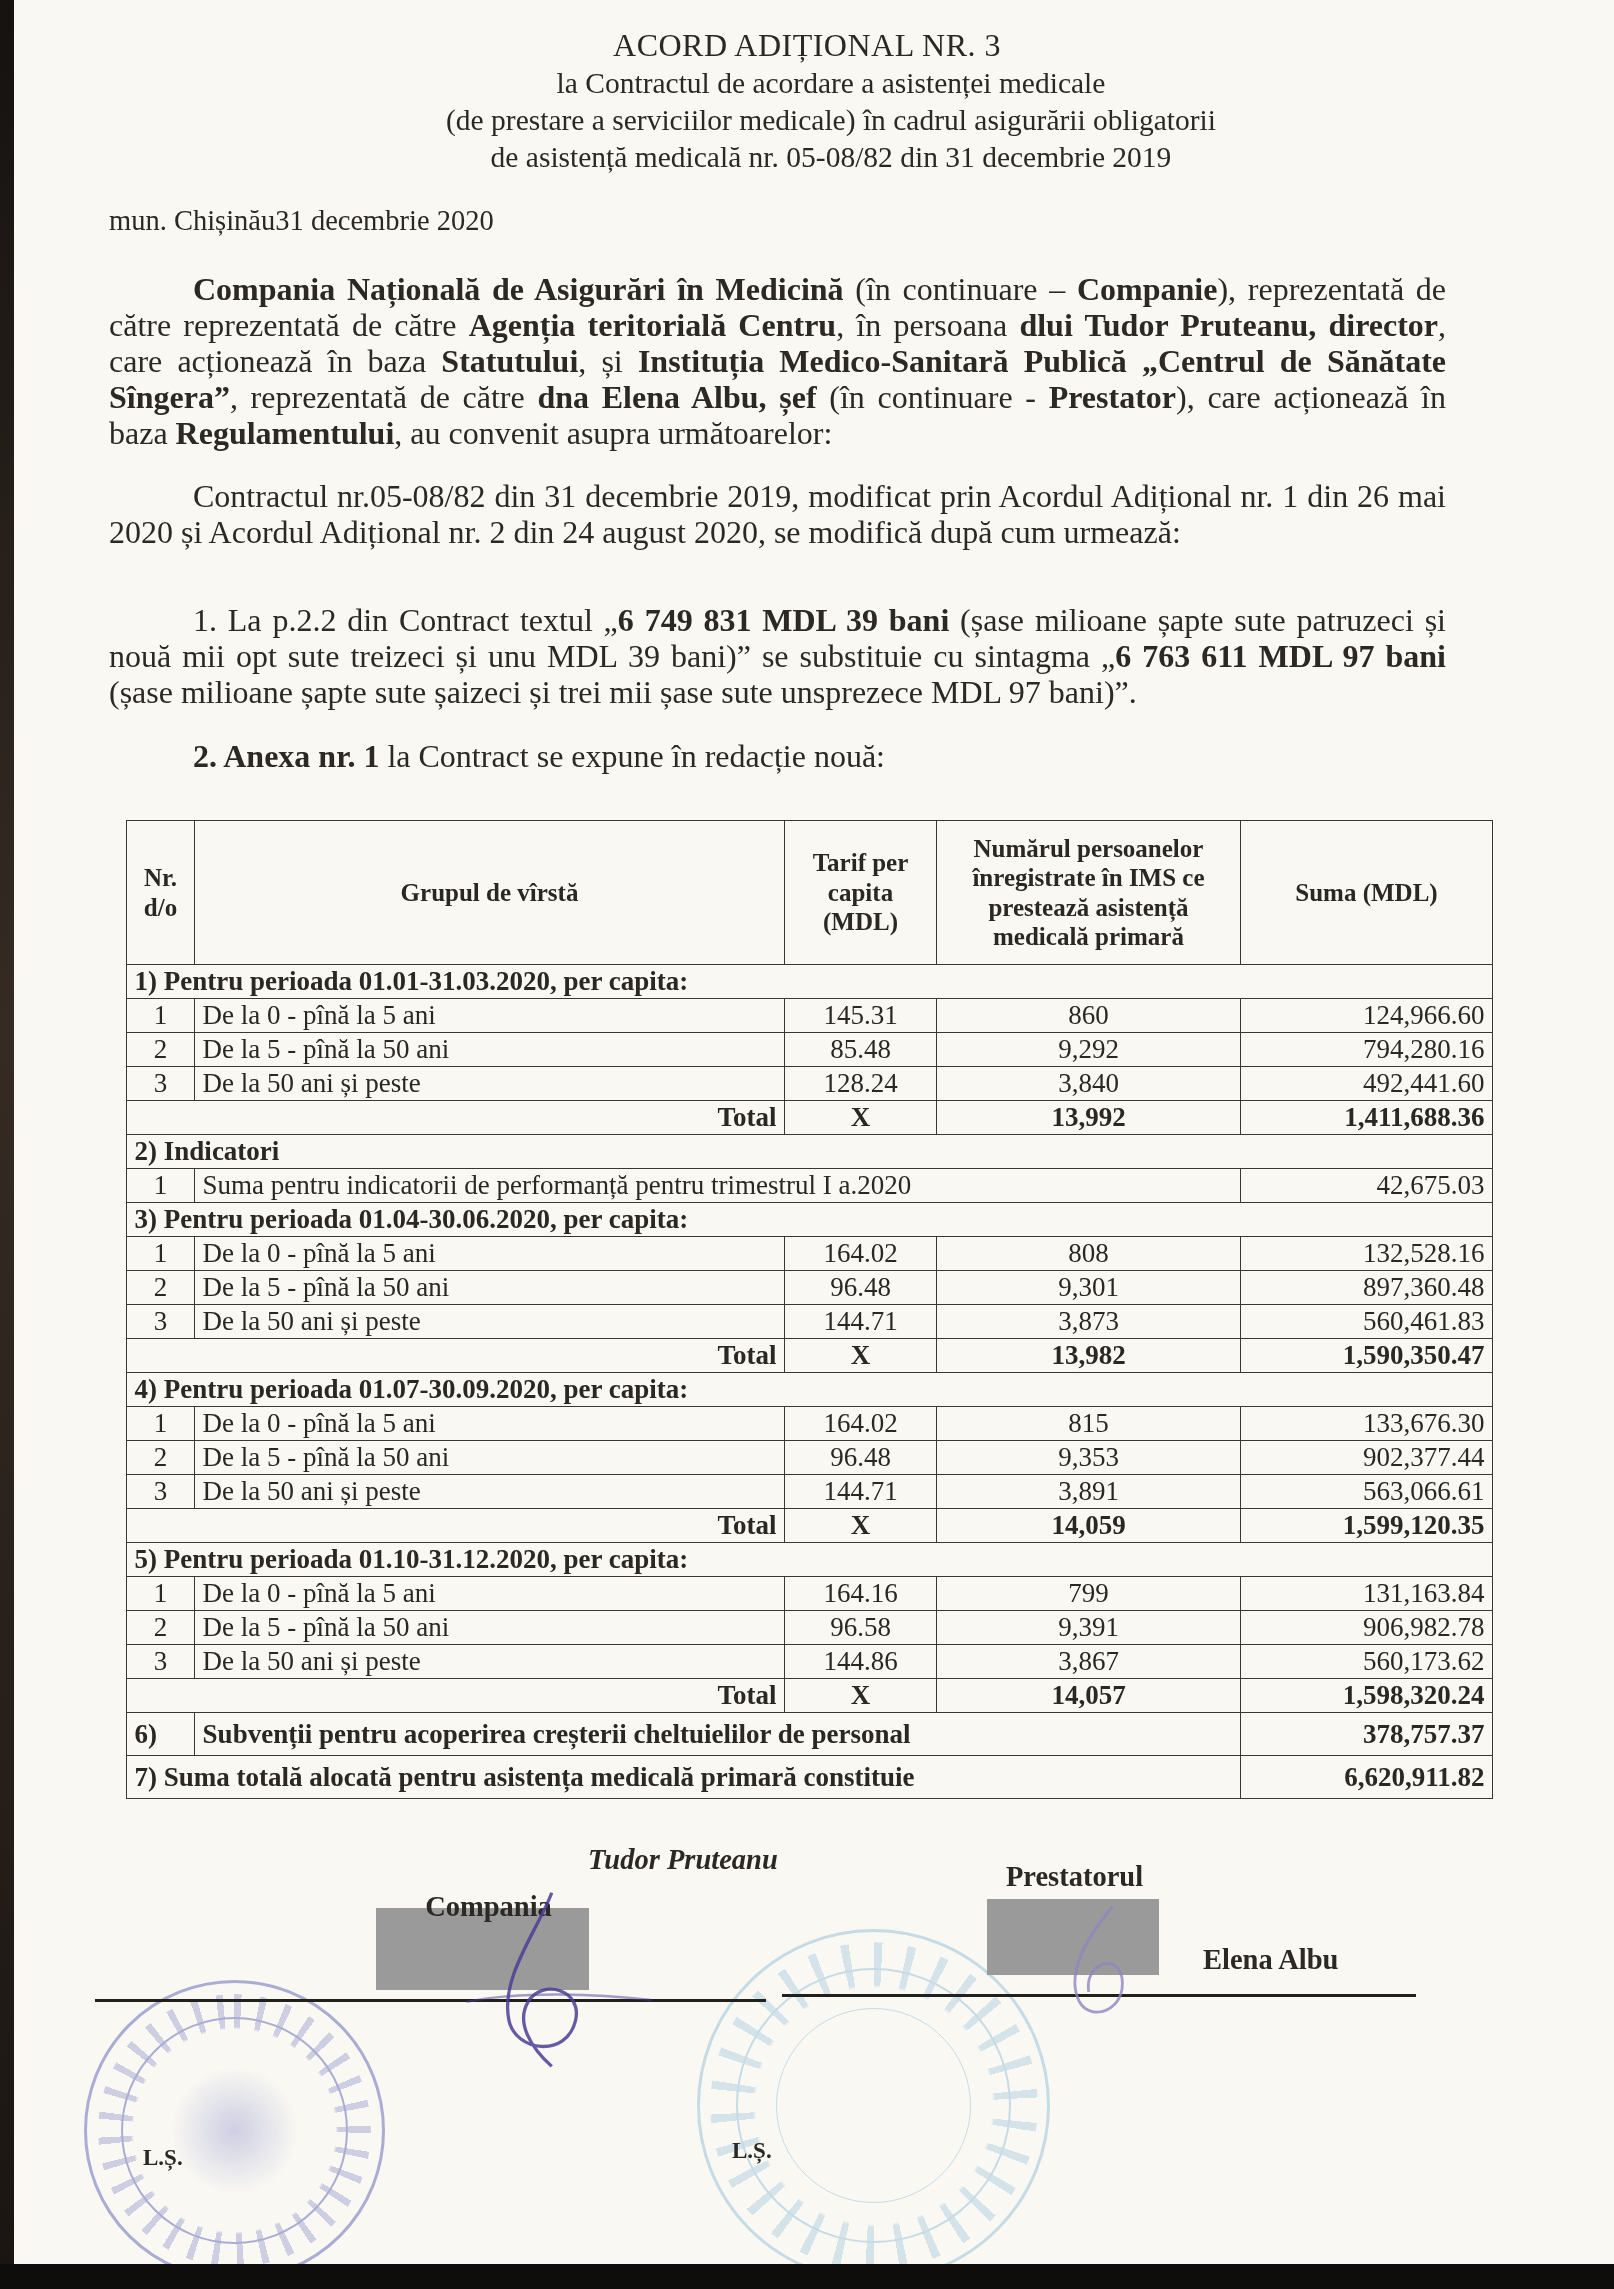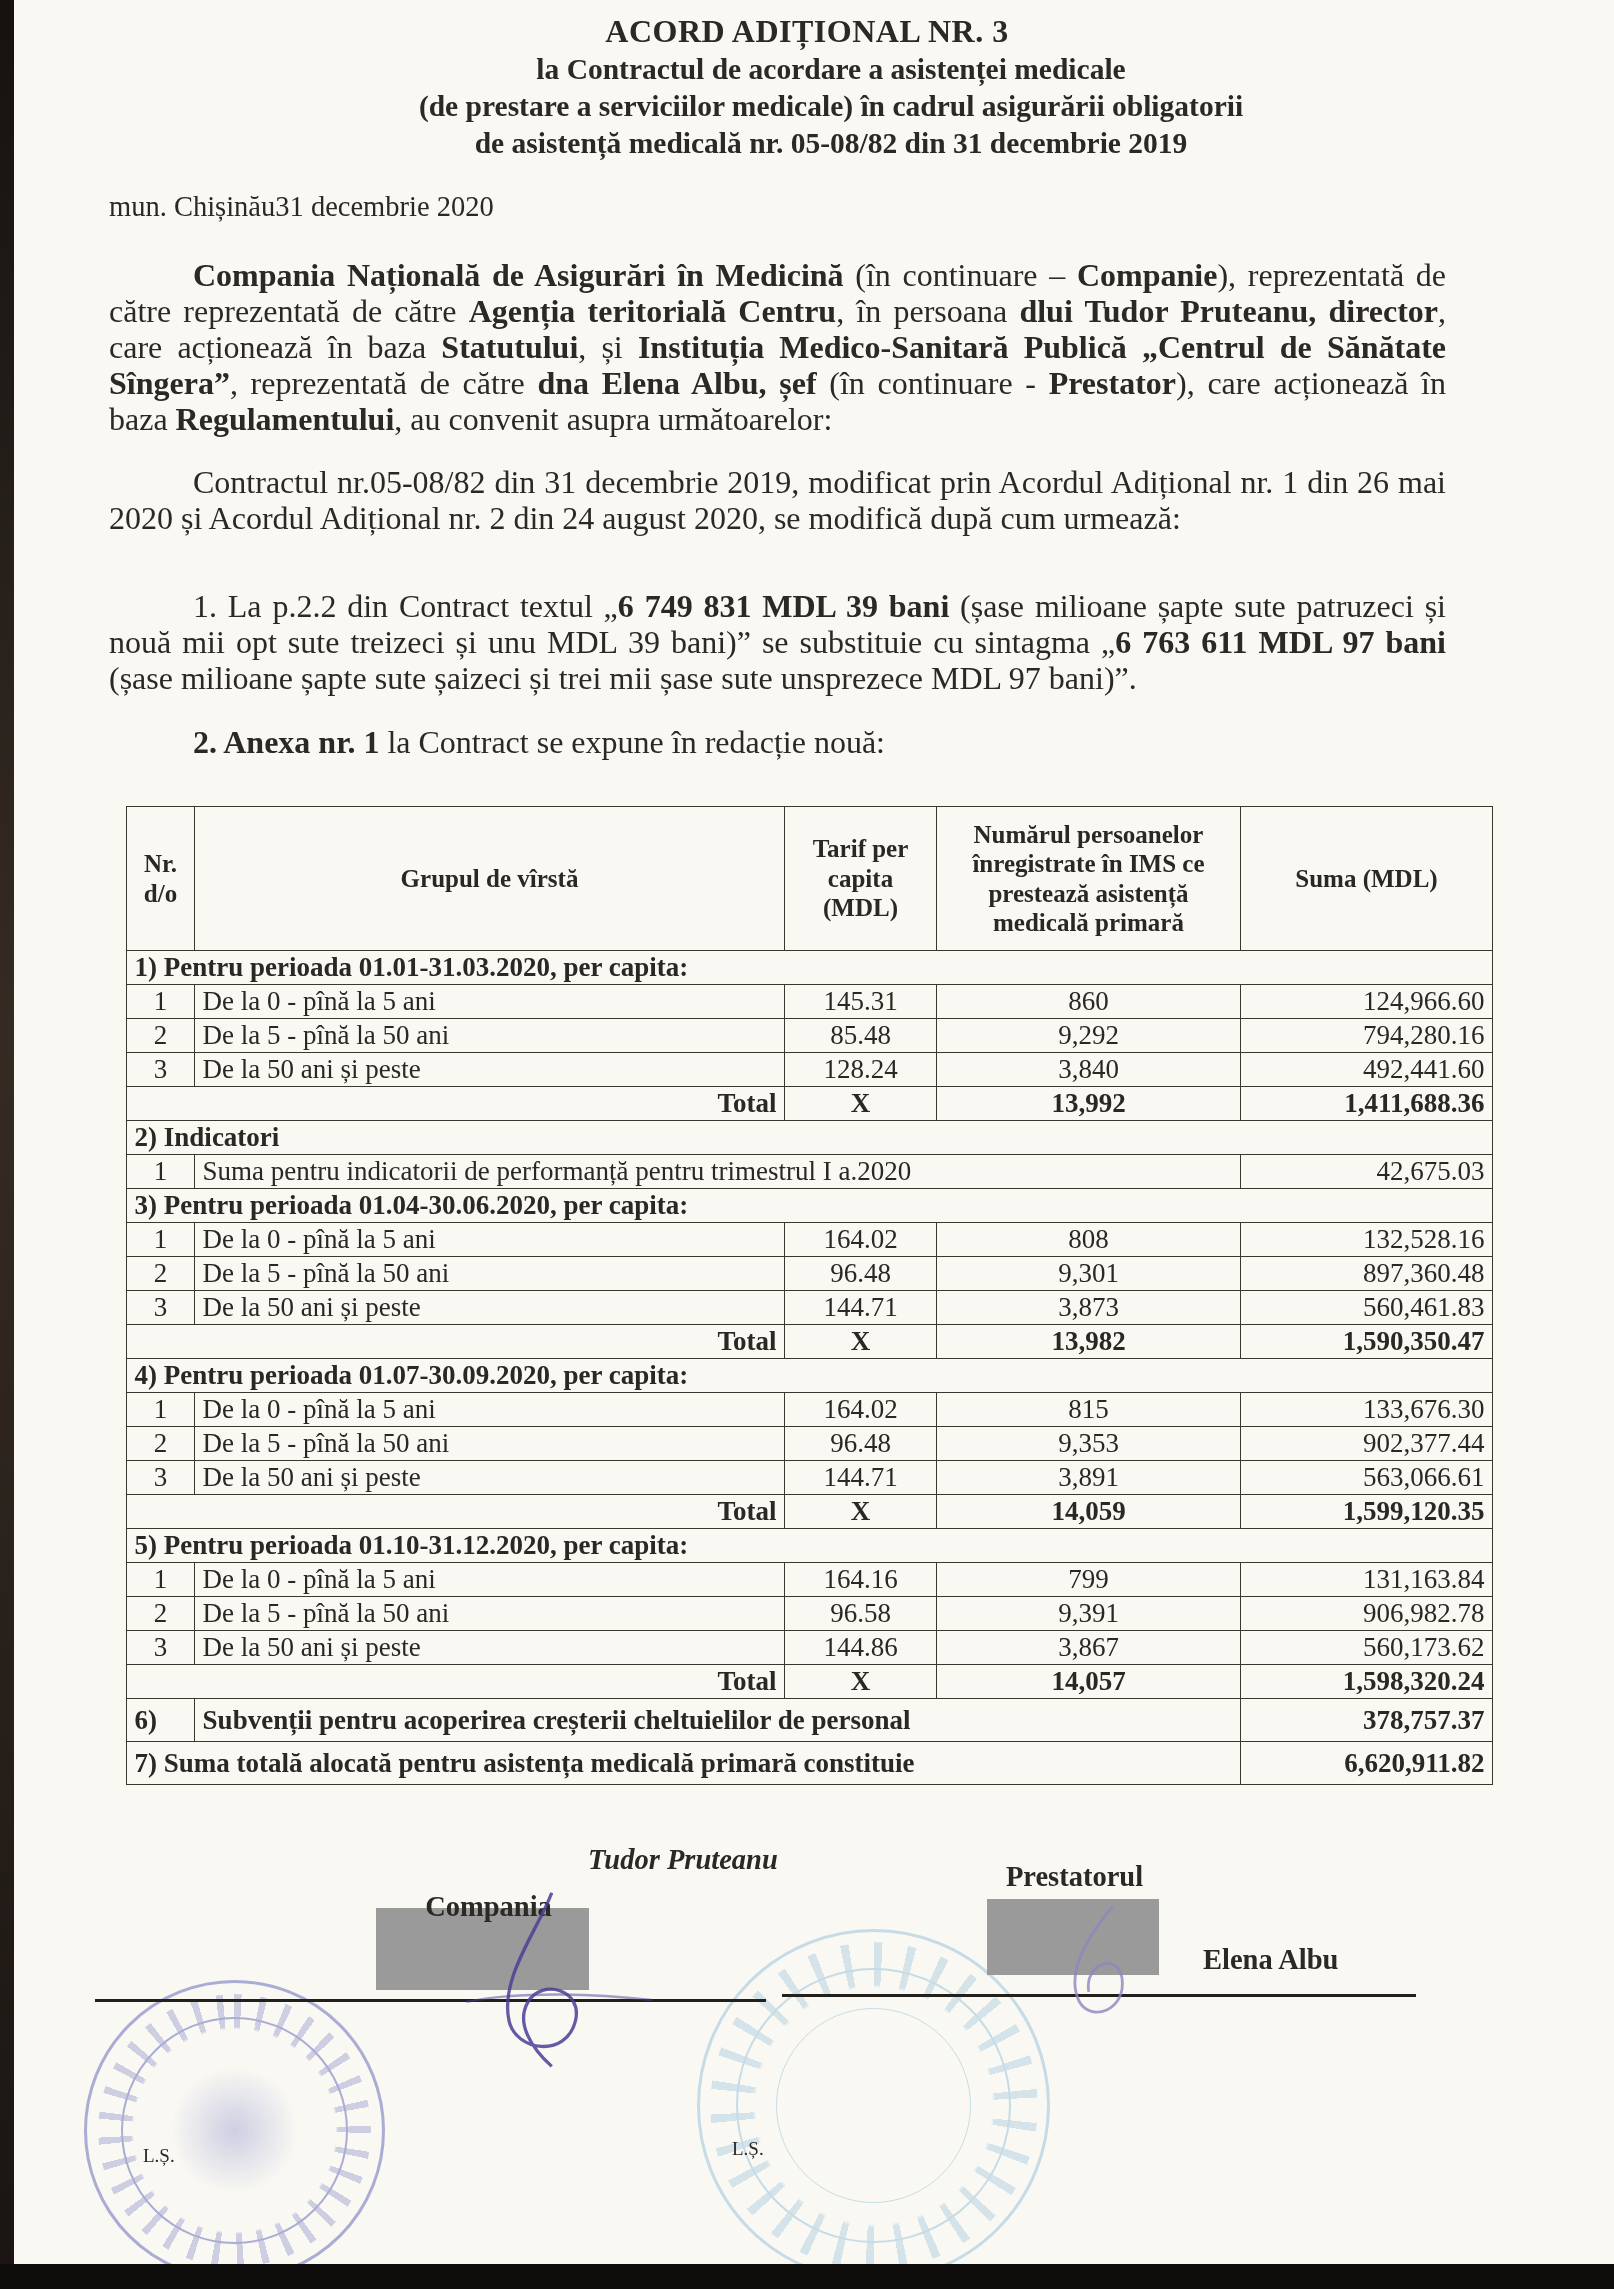--- a/index.html
+++ b/index.html
@@ -8,21 +8,21 @@
     background:#f9f8f3;
     font-family:"Liberation Serif","DejaVu Serif",serif;
     color:#2c2824;
   }
   
   .scan-left{position:absolute;left:0;top:0;width:14.3px;height:100%;
     background:linear-gradient(180deg,#151210,#352b23 45%,#1a1512);z-index:5;}
   .scan-bottom{position:absolute;left:0;bottom:0;width:100%;height:25px;background:#0e0d0b;z-index:5;}
 
   
-  .title-block{padding-top:11px;text-align:center;font-weight:bold;}
+  .title-block{padding-top:25px;text-align:center;font-weight:normal;}
   .title-main{font-size:32px;line-height:40px;letter-spacing:0.5px;}
   .title-sub{font-size:29.5px;line-height:37px;margin-left:48px;}
   .dateline{display:flex;justify-content:flex-start;margin:28.5px 168px 0 109px;
     font-weight:normal;font-size:28.5px;}
 
   
   .para{margin:0 168px 0 109px;font-size:32px;line-height:36px;
     text-align:justify;text-indent:84px;}
   .p1{margin-top:34px;}
   .p2{margin-top:27px;}
@@ -39,21 +39,21 @@
   .b{font-weight:bold;}
   tr.row-section td{font-weight:bold;font-size:27px;}
   tr.row-six td, tr.row-seven td{height:40px;font-weight:bold;font-size:27px;}
 
   
   .abs{position:absolute;}
   .sig-role{width:219px;text-align:center;font-weight:bold;font-size:28.5px;z-index:4;}
   .sig-name{font-weight:bold;font-size:28.5px;z-index:4;}
   .sig-line{height:2.9px;background:#23201c;z-index:3;}
   .redact{background:var(--redaction,#9a9a9a);z-index:3;}
-  .seal-label{font-weight:normal;font-size:19px;z-index:4;}
+  .seal-label{font-weight:bold;font-size:23px;z-index:4;}
 
   
   .stamp{border-radius:50%;z-index:1;}
   .stamp .ring{position:absolute;border-radius:50%;}
   .stamp-left{width:295px;height:295px;left:84px;top:1980px;
     border:3.8px solid var(--stamp-left,#7a7ec2);opacity:.62;}
   .stamp-left .r1{inset:34px;border:2.9px solid var(--stamp-left,#7a7ec2);}
   .stamp-left .emblem{position:absolute;inset:84px;border-radius:50%;
     background:radial-gradient(closest-side,var(--stamp-left,#7a7ec2) 0%,rgba(122,126,194,.45) 55%,transparent 100%);
     opacity:.55;}

